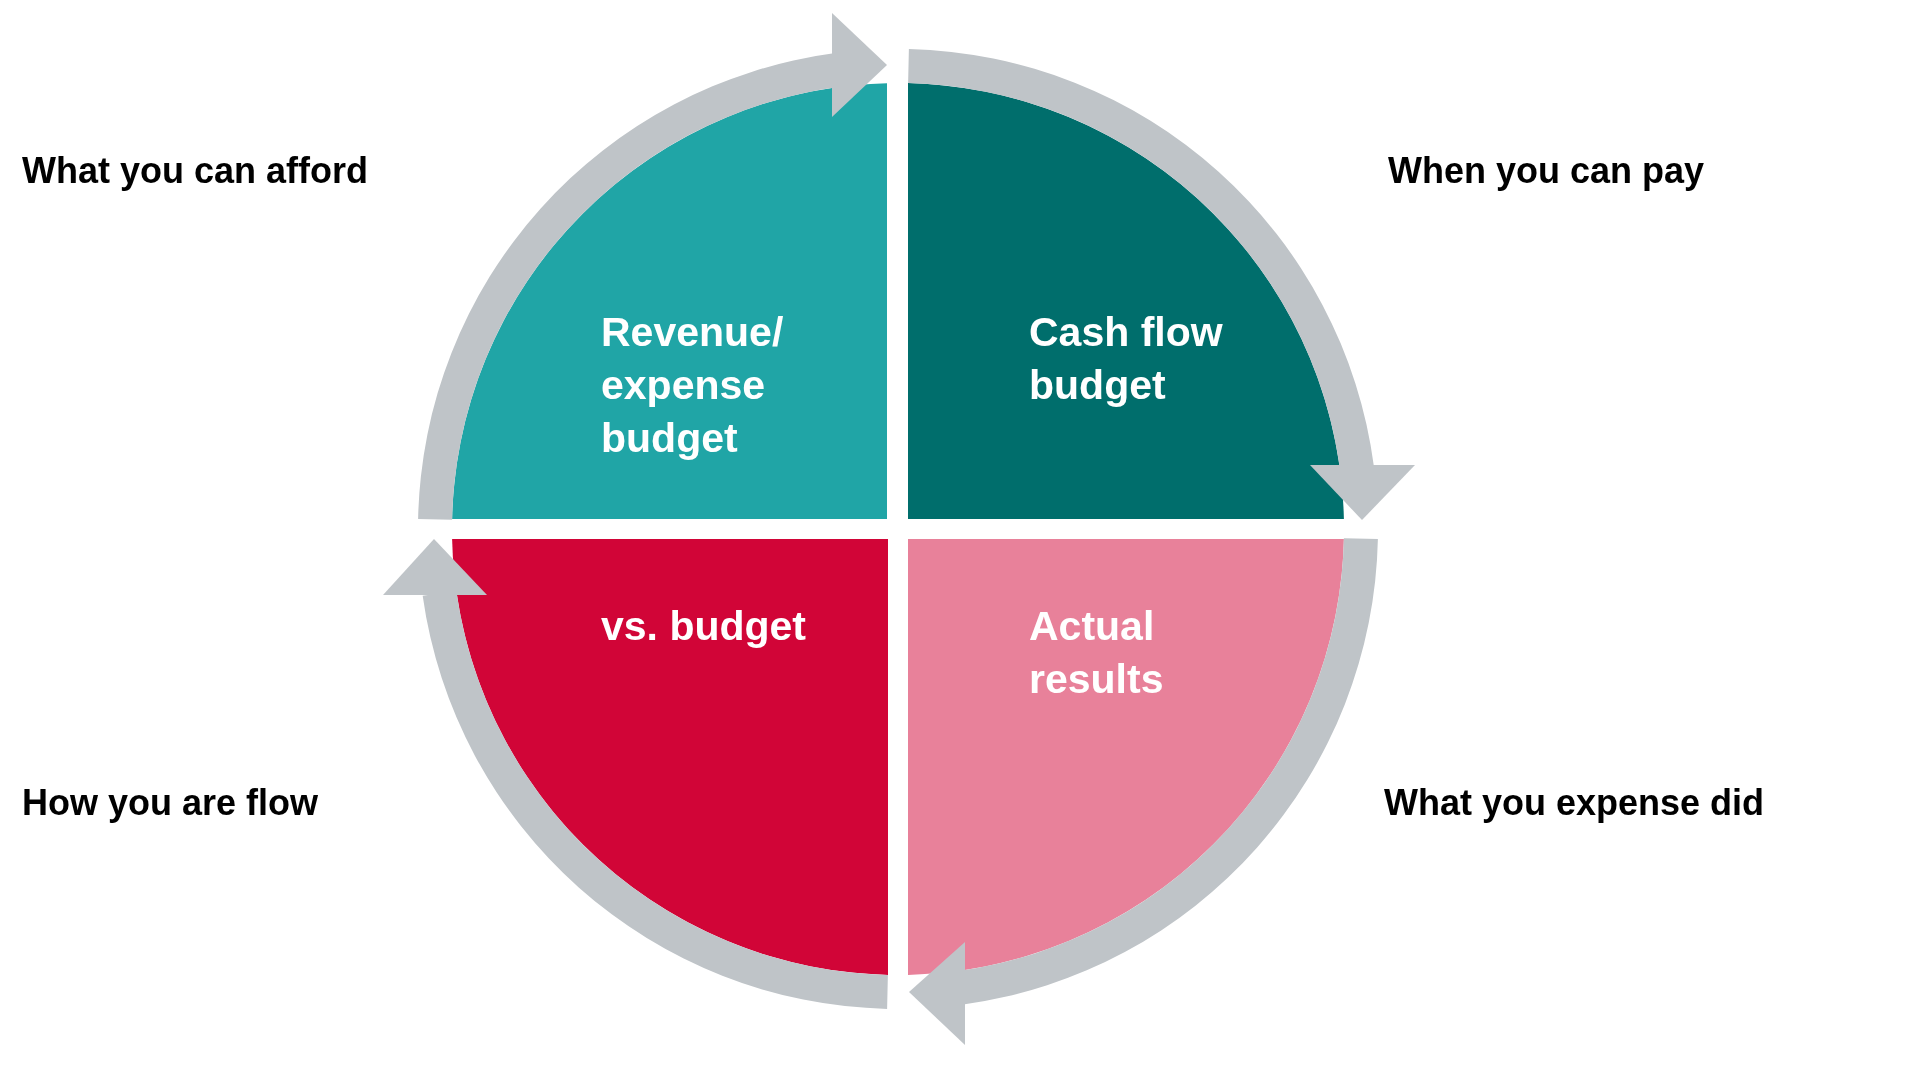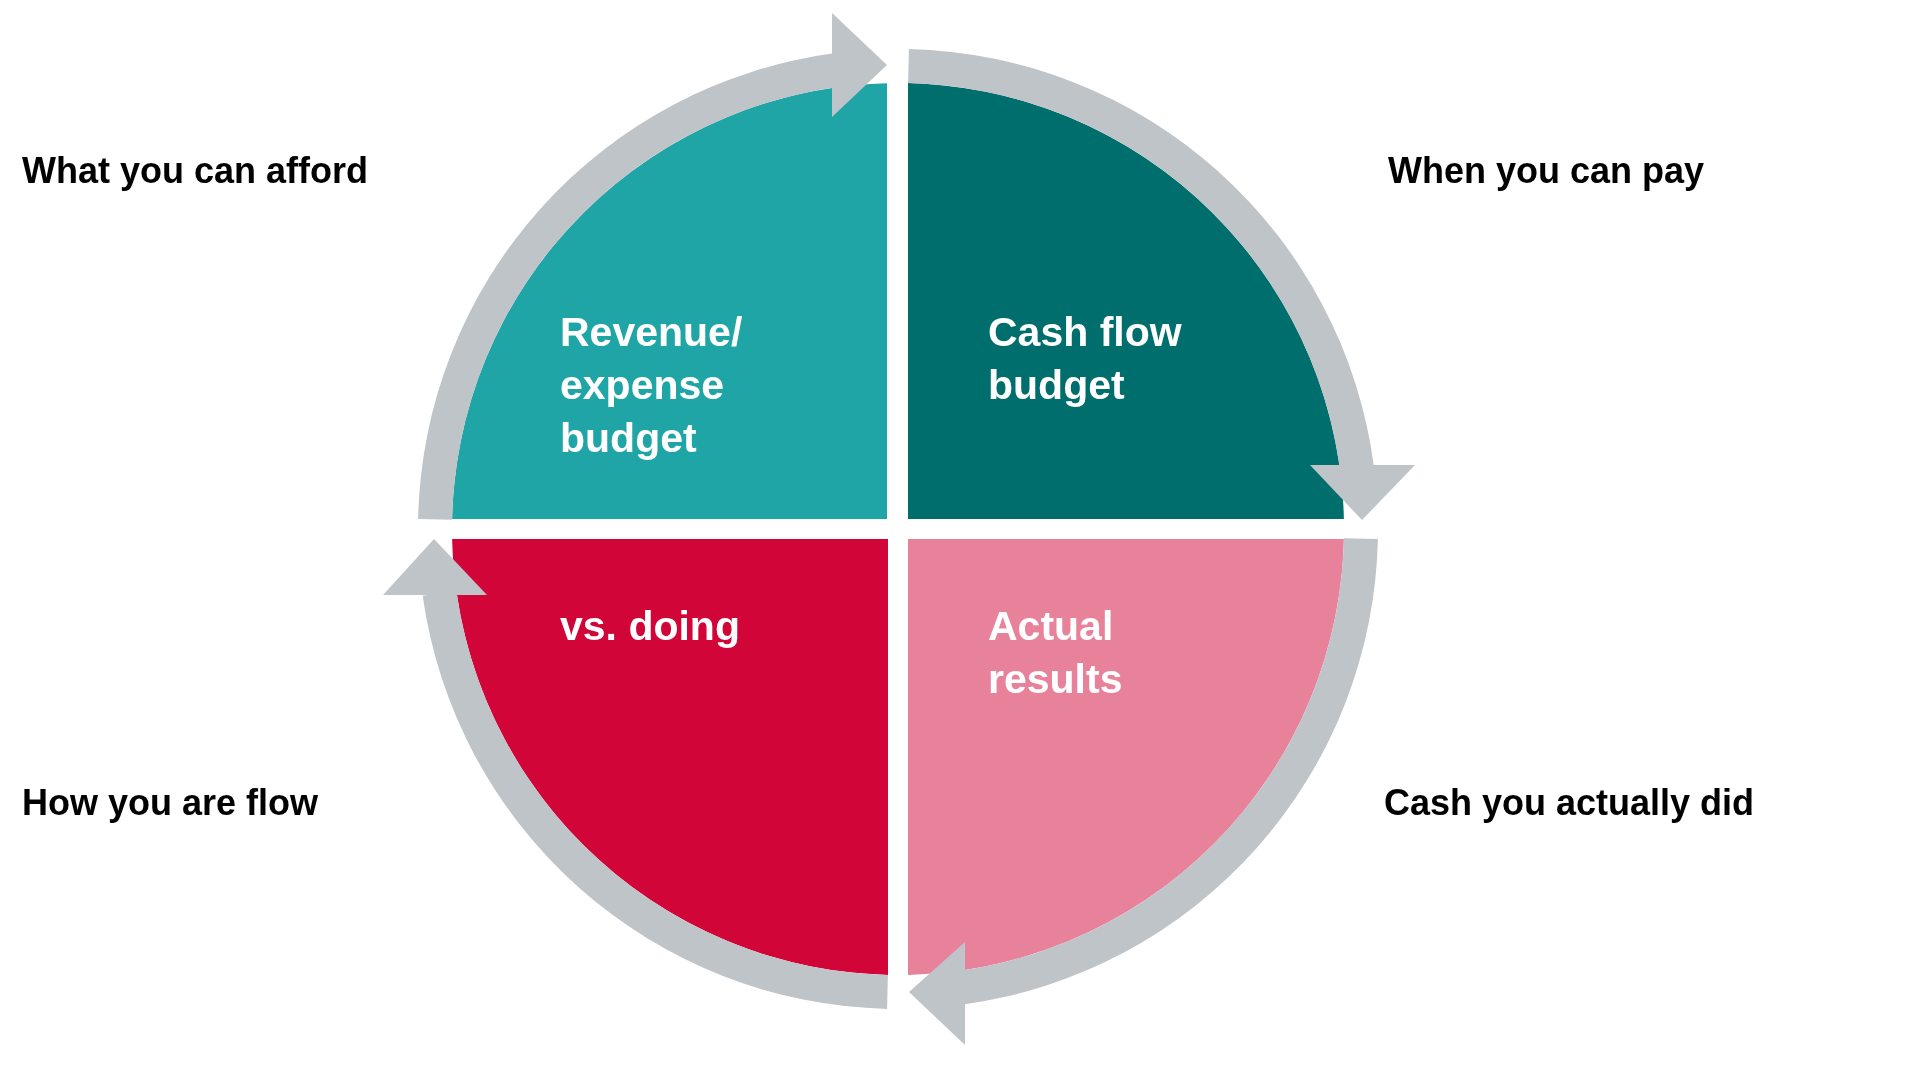--- a/index.html
+++ b/index.html
@@ -1,20 +1,20 @@
 <!DOCTYPE html>
 <html><head>
   <meta charset="utf-8">
   <style>
     html, body { margin: 0; padding: 0; background: #ffffff; }
     body { width: 1920px; height: 1080px; position: relative; overflow: hidden; font-family: "Liberation Sans", sans-serif; }
     #diagram { position: absolute; left: 0; top: 0; width: 1920px; height: 1080px; }
     .outer-label { position: absolute; font-family: "Liberation Sans", sans-serif; font-weight: bold; font-size: 36px; color: #000000; white-space: nowrap; line-height: 1; }
     .inner-label { position: absolute; font-family: "Liberation Sans", sans-serif; font-weight: bold; font-size: 41px; color: #ffffff; line-height: 53px; white-space: nowrap; }
-    .inner-label div { display: block; }
+    .inner-label div { display: block; margin-left: 41px; }
   </style>
 </head>
 <body>
 
 <svg id="diagram" xmlns="http://www.w3.org/2000/svg" width="1920" height="1080" viewBox="0 0 1920 1080">
   <defs>
     <clipPath id="clip-tl">
         <rect x="0" y="0" width="887" height="519"></rect>
       </clipPath>
     <clipPath id="clip-tr">
@@ -40,31 +40,31 @@
     <polygon id="head-tr" points="1310,465 1415,465 1362,520" fill="#BFC4C8"></polygon>
     <path id="band-br" d="M1377.8947280679258,539.0523615440113 A480,480 0 0 1 964.8030884608315,1004.3286729959536 L960.0712030281893,970.6595586587403 A446,446 0 0 0 1343.9021848297812,538.3403192679772 Z" fill="#BFC4C8"></path>
     <polygon id="head-br" points="965,942 965,1045 909,992" fill="#BFC4C8"></polygon>
     <path id="band-bl" d="M887.1100798850649,1008.8764524748951 A480,480 0 0 1 422.6713270040463,595.8030884608315 L456.3404413412597,591.0712030281893 A446,446 0 0 0 887.8814492265395,974.8852037579235 Z" fill="#BFC4C8"></path>
     <polygon id="head-bl" points="383,595 434,539 487,595" fill="#BFC4C8"></polygon>
   </g>
 </svg>
 
 <div class="outer-label" style="left:22px; top:153px;">What you can afford</div>
 <div class="outer-label" style="left:1388px; top:153px;">When you can pay</div>
-<div class="outer-label" style="left:1384px; top:785px;">Cash you actually did</div>
+<div class="outer-label" style="left:1384px; top:785px;">What you expense did</div>
 <div class="outer-label" style="left:22px; top:785px;">How you are flow</div>
 
 <div class="inner-label" style="left:560px; top:306px;">
   <div>Revenue/</div>
   <div>expense</div>
   <div>budget</div>
 </div>
 <div class="inner-label" style="left:988px; top:306px;">
   <div>Cash flow</div>
   <div>budget</div>
 </div>
 <div class="inner-label" style="left:988px; top:600px;">
   <div>Actual</div>
   <div>results</div>
 </div>
 <div class="inner-label" style="left:560px; top:600px;">
-  <div>vs. doing</div>
+  <div>vs. budget</div>
 </div>
 
 </body></html>

